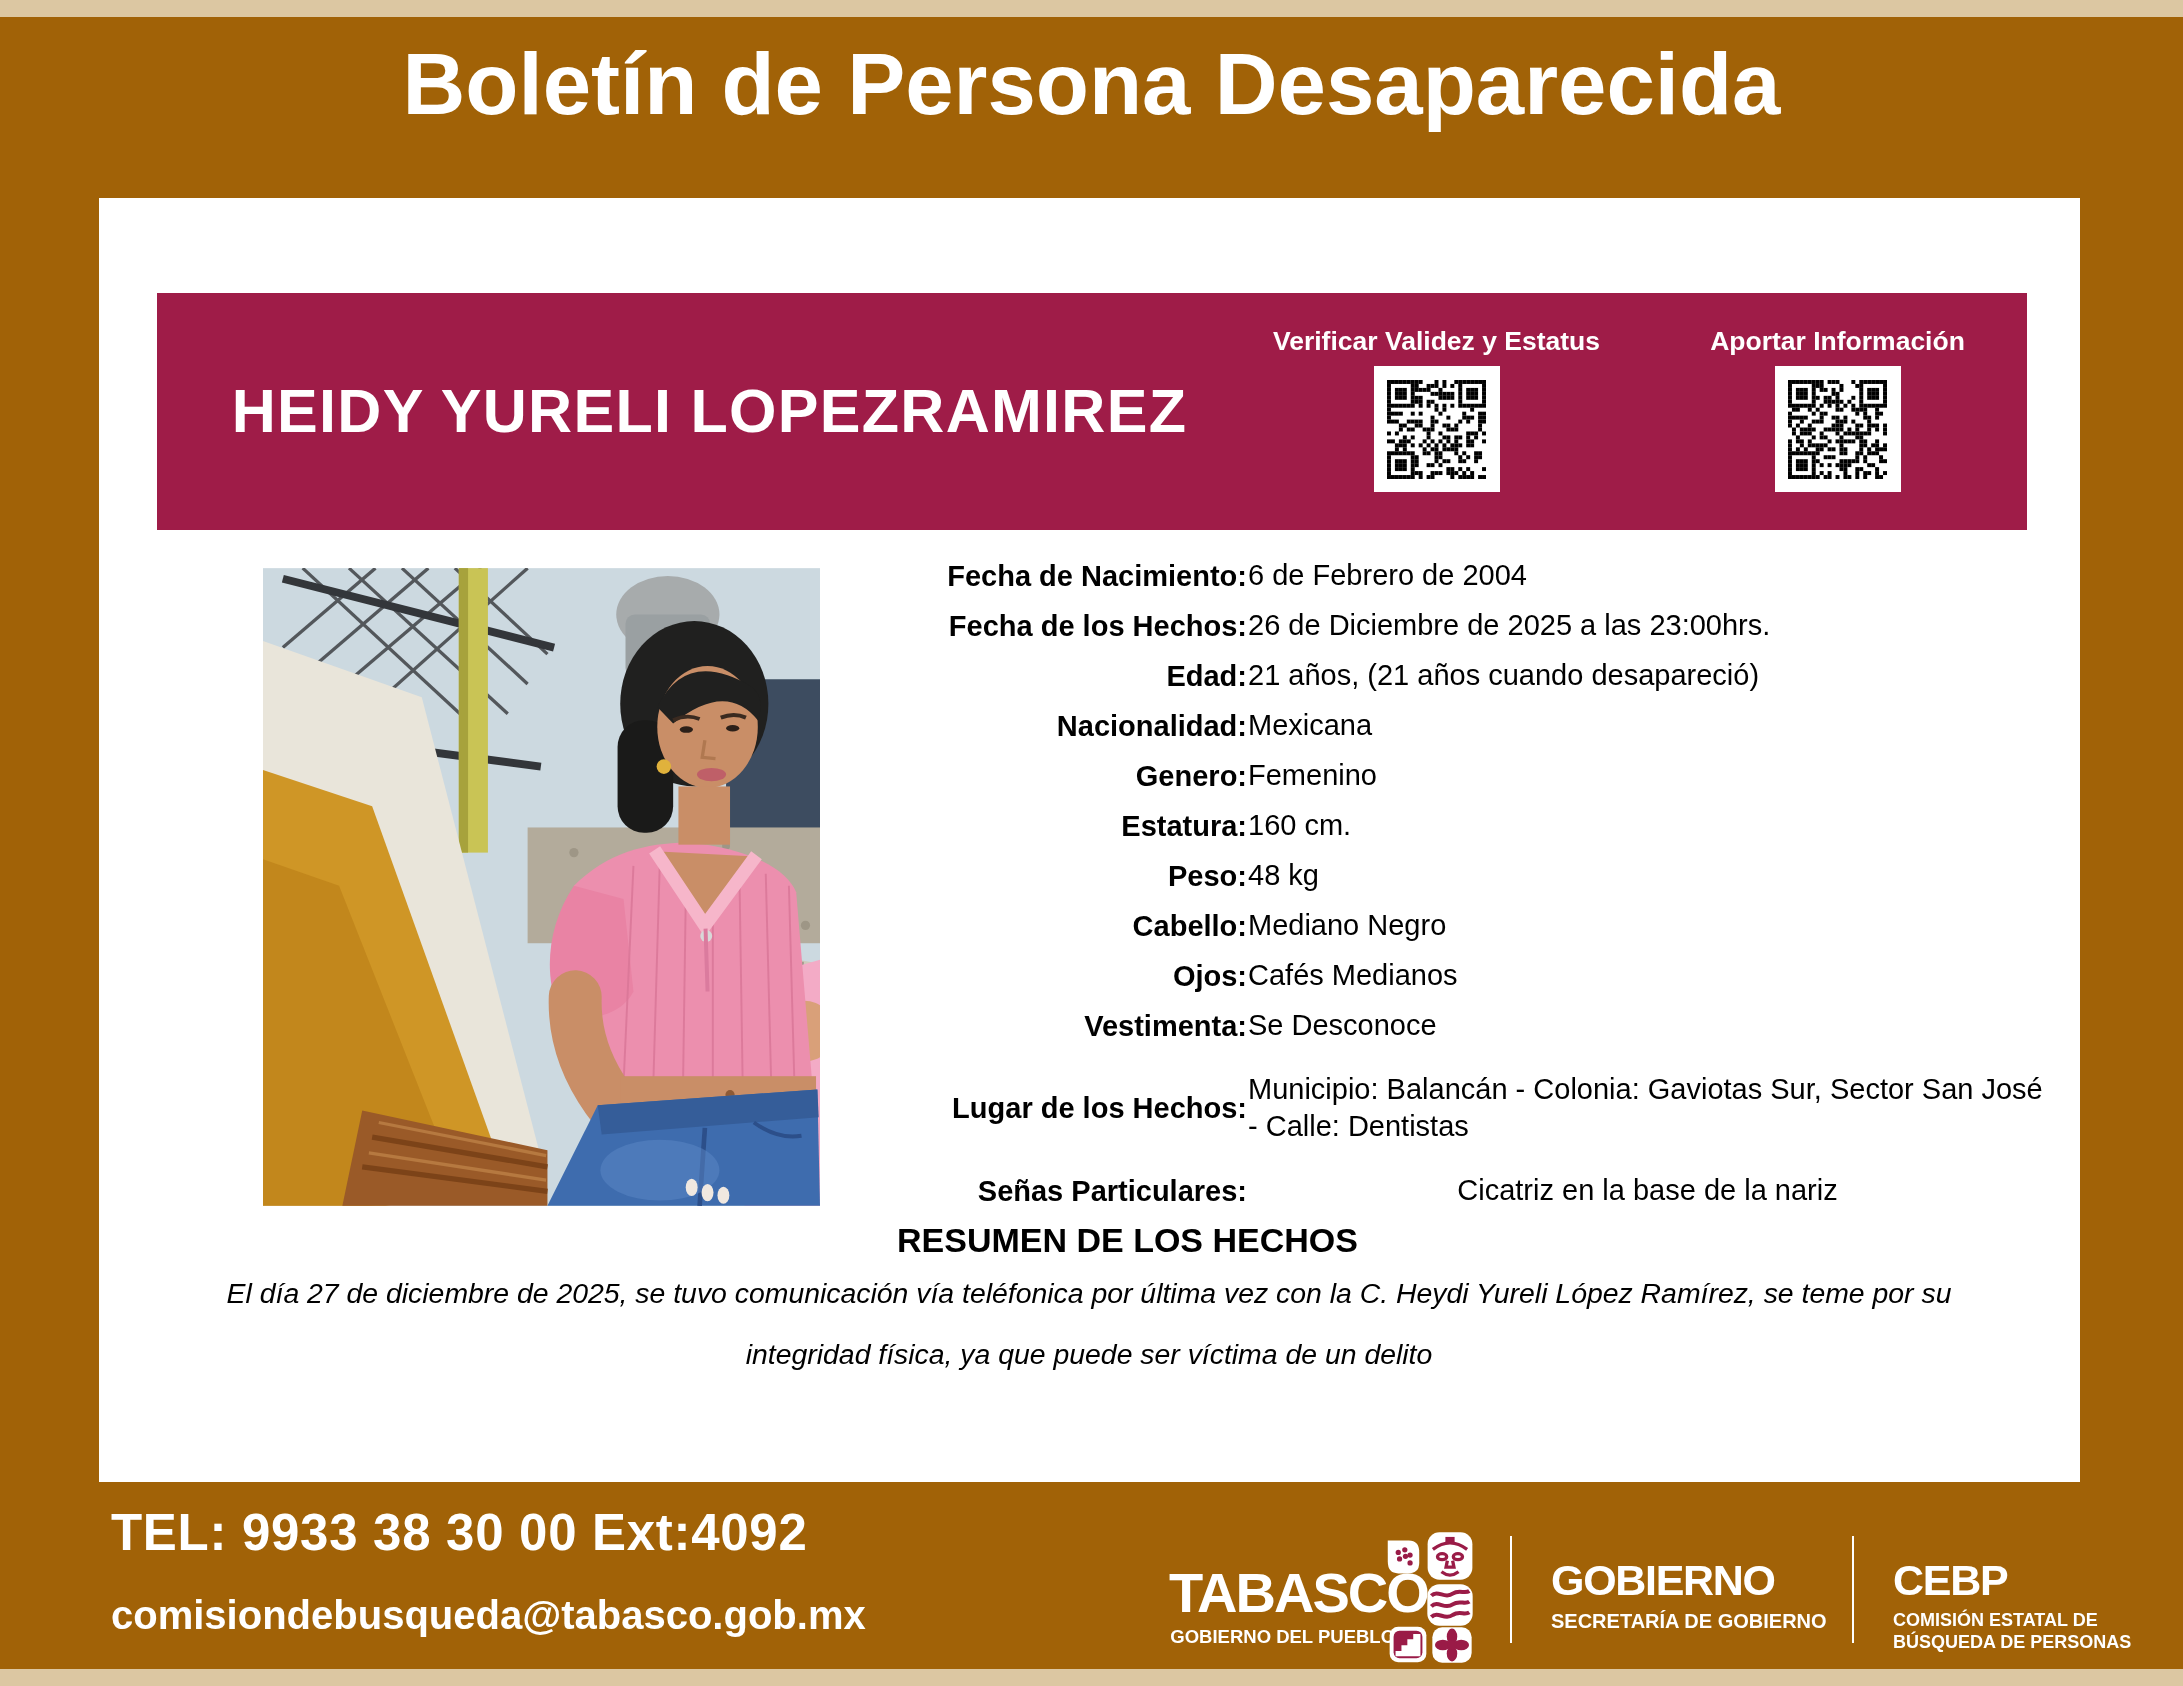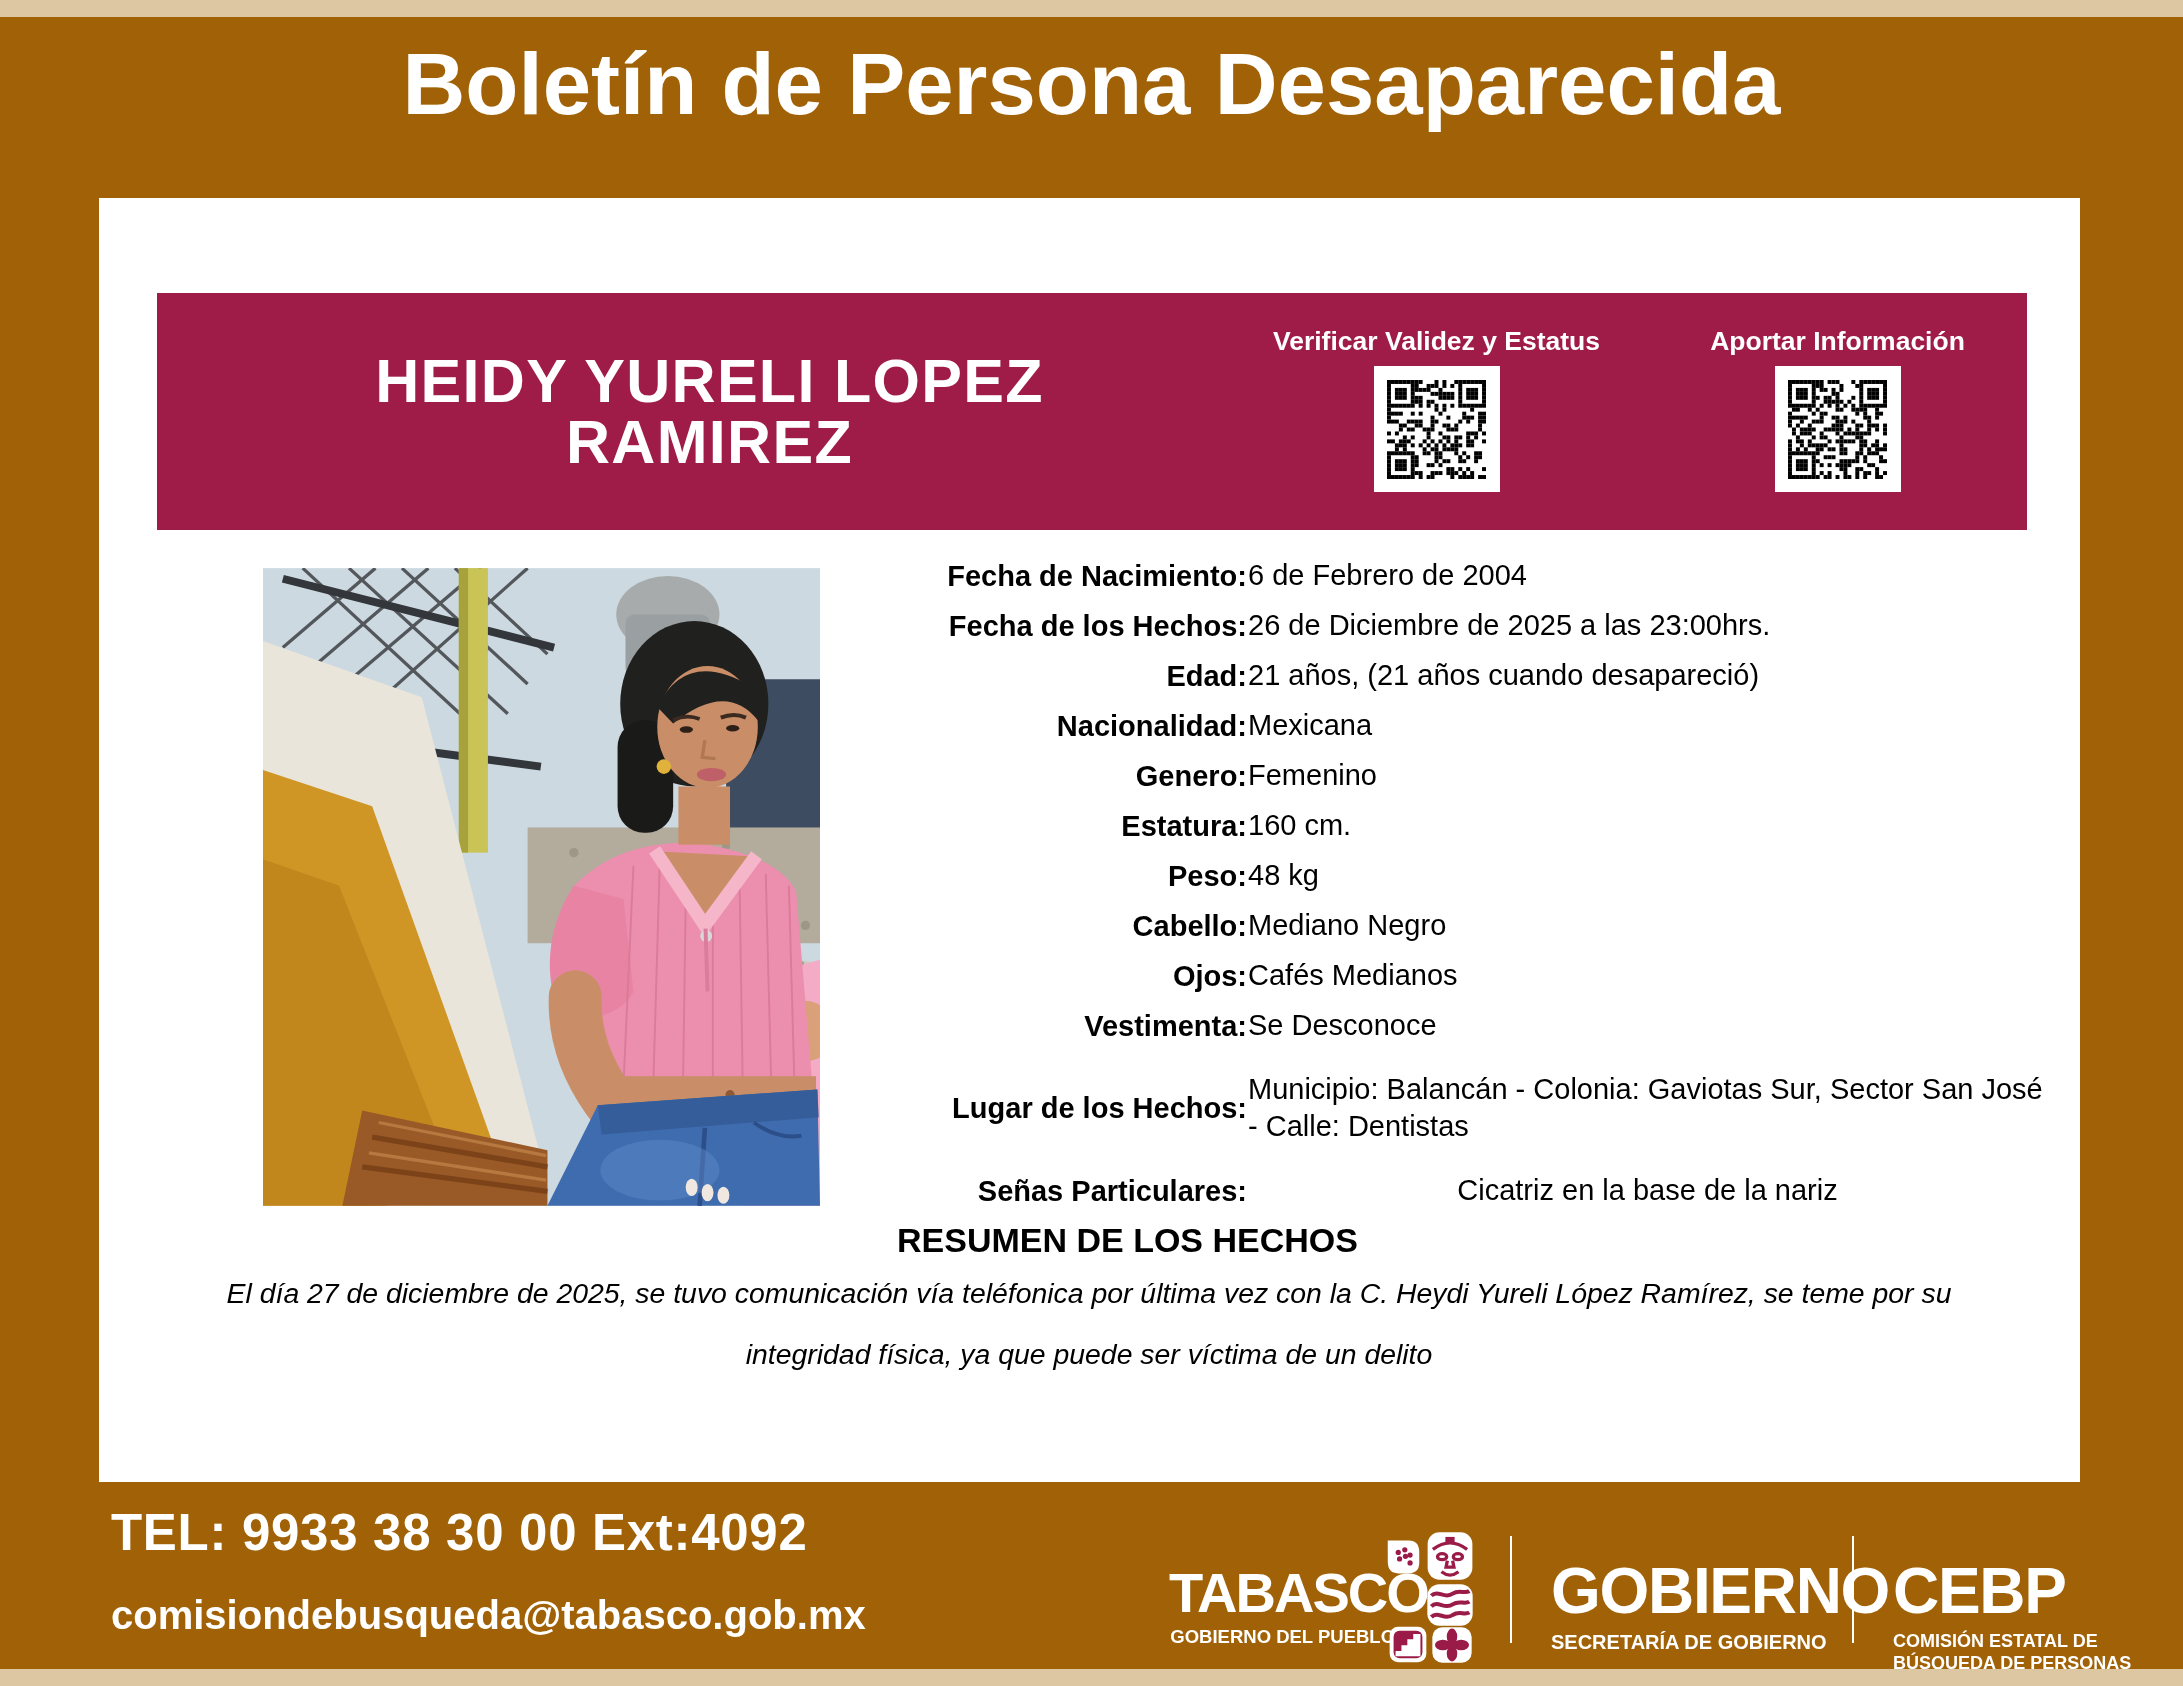--- a/index.html
+++ b/index.html
@@ -13,21 +13,21 @@
   #tan-bottom { top:1669px; height:17px; }
 
   #main-title { position:absolute; left:0; top:34px; width:2183px; text-align:center;
     color:#fff; font-size:87px; font-weight:bold; letter-spacing:0px; }
 
   #card { position:absolute; left:99px; top:198px; width:1981px; height:1284px; background:#fff; }
 
   
   #banner { position:absolute; left:58px; top:95px; width:1870px; height:237px; background:#9f1c48; }
   #name-block { position:absolute; left:0; top:0; width:1105px; height:237px;
-    display:flex; flex-direction:column; justify-content:center; align-items:center; }
+    display:flex; justify-content:center; align-items:center; }
   #name-block .name-line { color:#fff; font-size:61px; font-weight:bold; letter-spacing:1.3px; line-height:1; }
 
   .qr-section { position:absolute; top:33px; text-align:center; }
   #qr-section-1 { left:1091px; width:377px; }
   #qr-section-2 { left:1515px; width:331px; }
   .qr-label { color:#fff; font-size:26.5px; font-weight:bold; margin-bottom:9.3px; }
   .qr-box { width:126px; height:126px; background:#fff; margin:0 auto;
     display:flex; align-items:center; justify-content:center; }
 
   
@@ -63,21 +63,21 @@
   #glyph-pyramid { left:220px; top:99px; }
   #glyph-flower  { left:262px; top:99px; }
 
   .footer-divider { position:absolute; top:1536px; width:2px; height:107px; background:#fff; }
   #divider-1 { left:1510px; }
   #divider-2 { left:1852px; }
 
   .logo-block { position:absolute; top:1527px; color:#fff; }
   #logo-gobierno { left:1551px; }
   #logo-cebp { left:1893px; }
-  .logo-word { font-size:64px; font-weight:bold; letter-spacing:-1.3px; line-height:1; margin-top:32px; }
+  .logo-word { font-size:43px; font-weight:bold; letter-spacing:-1.3px; line-height:1; margin-top:32px; }
   .logo-sub { font-size:20px; font-weight:bold; margin-top:8px; }
   .logo-sub-sm { font-size:18px; font-weight:bold; line-height:22px; margin-top:6.6px; }
 </style>
 </head>
 <body>
 
 <div id="poster">
 
   <div id="tan-top" class="tan-strip"></div>
 

